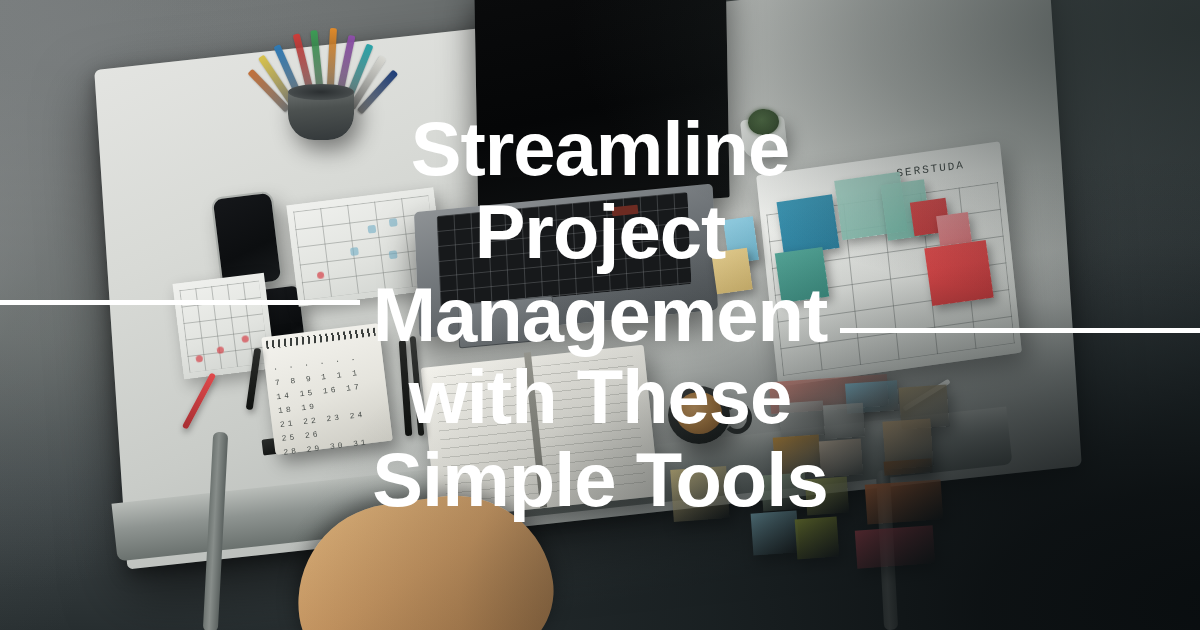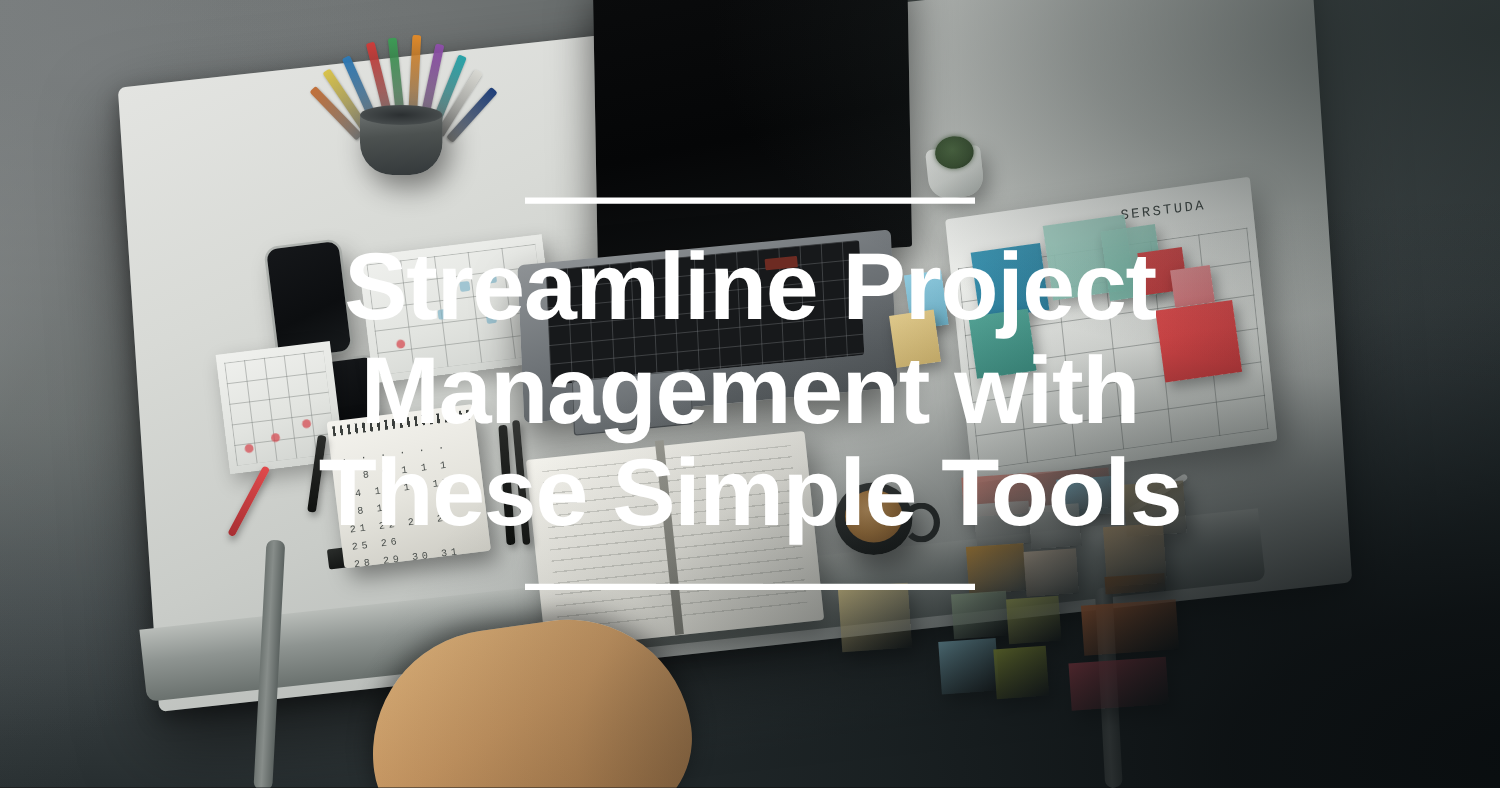--- a/index.html
+++ b/index.html
@@ -304,21 +304,21 @@
   }
 
   
   .note { position: absolute; box-shadow: 4px 7px 14px rgba(0,0,0,0.38); }
 
   
   .title-wrap {
     position: absolute;
     left: 0; right: 0; top: 0; bottom: 0;
     display: flex;
-    flex-direction: column;
+    flex-direction: row;
     align-items: center;
     justify-content: center;
     gap: 0;
   }
   .rule {
     width: 360px;
     height: 5px;
     background: #ffffff;
     flex: none;
   }

